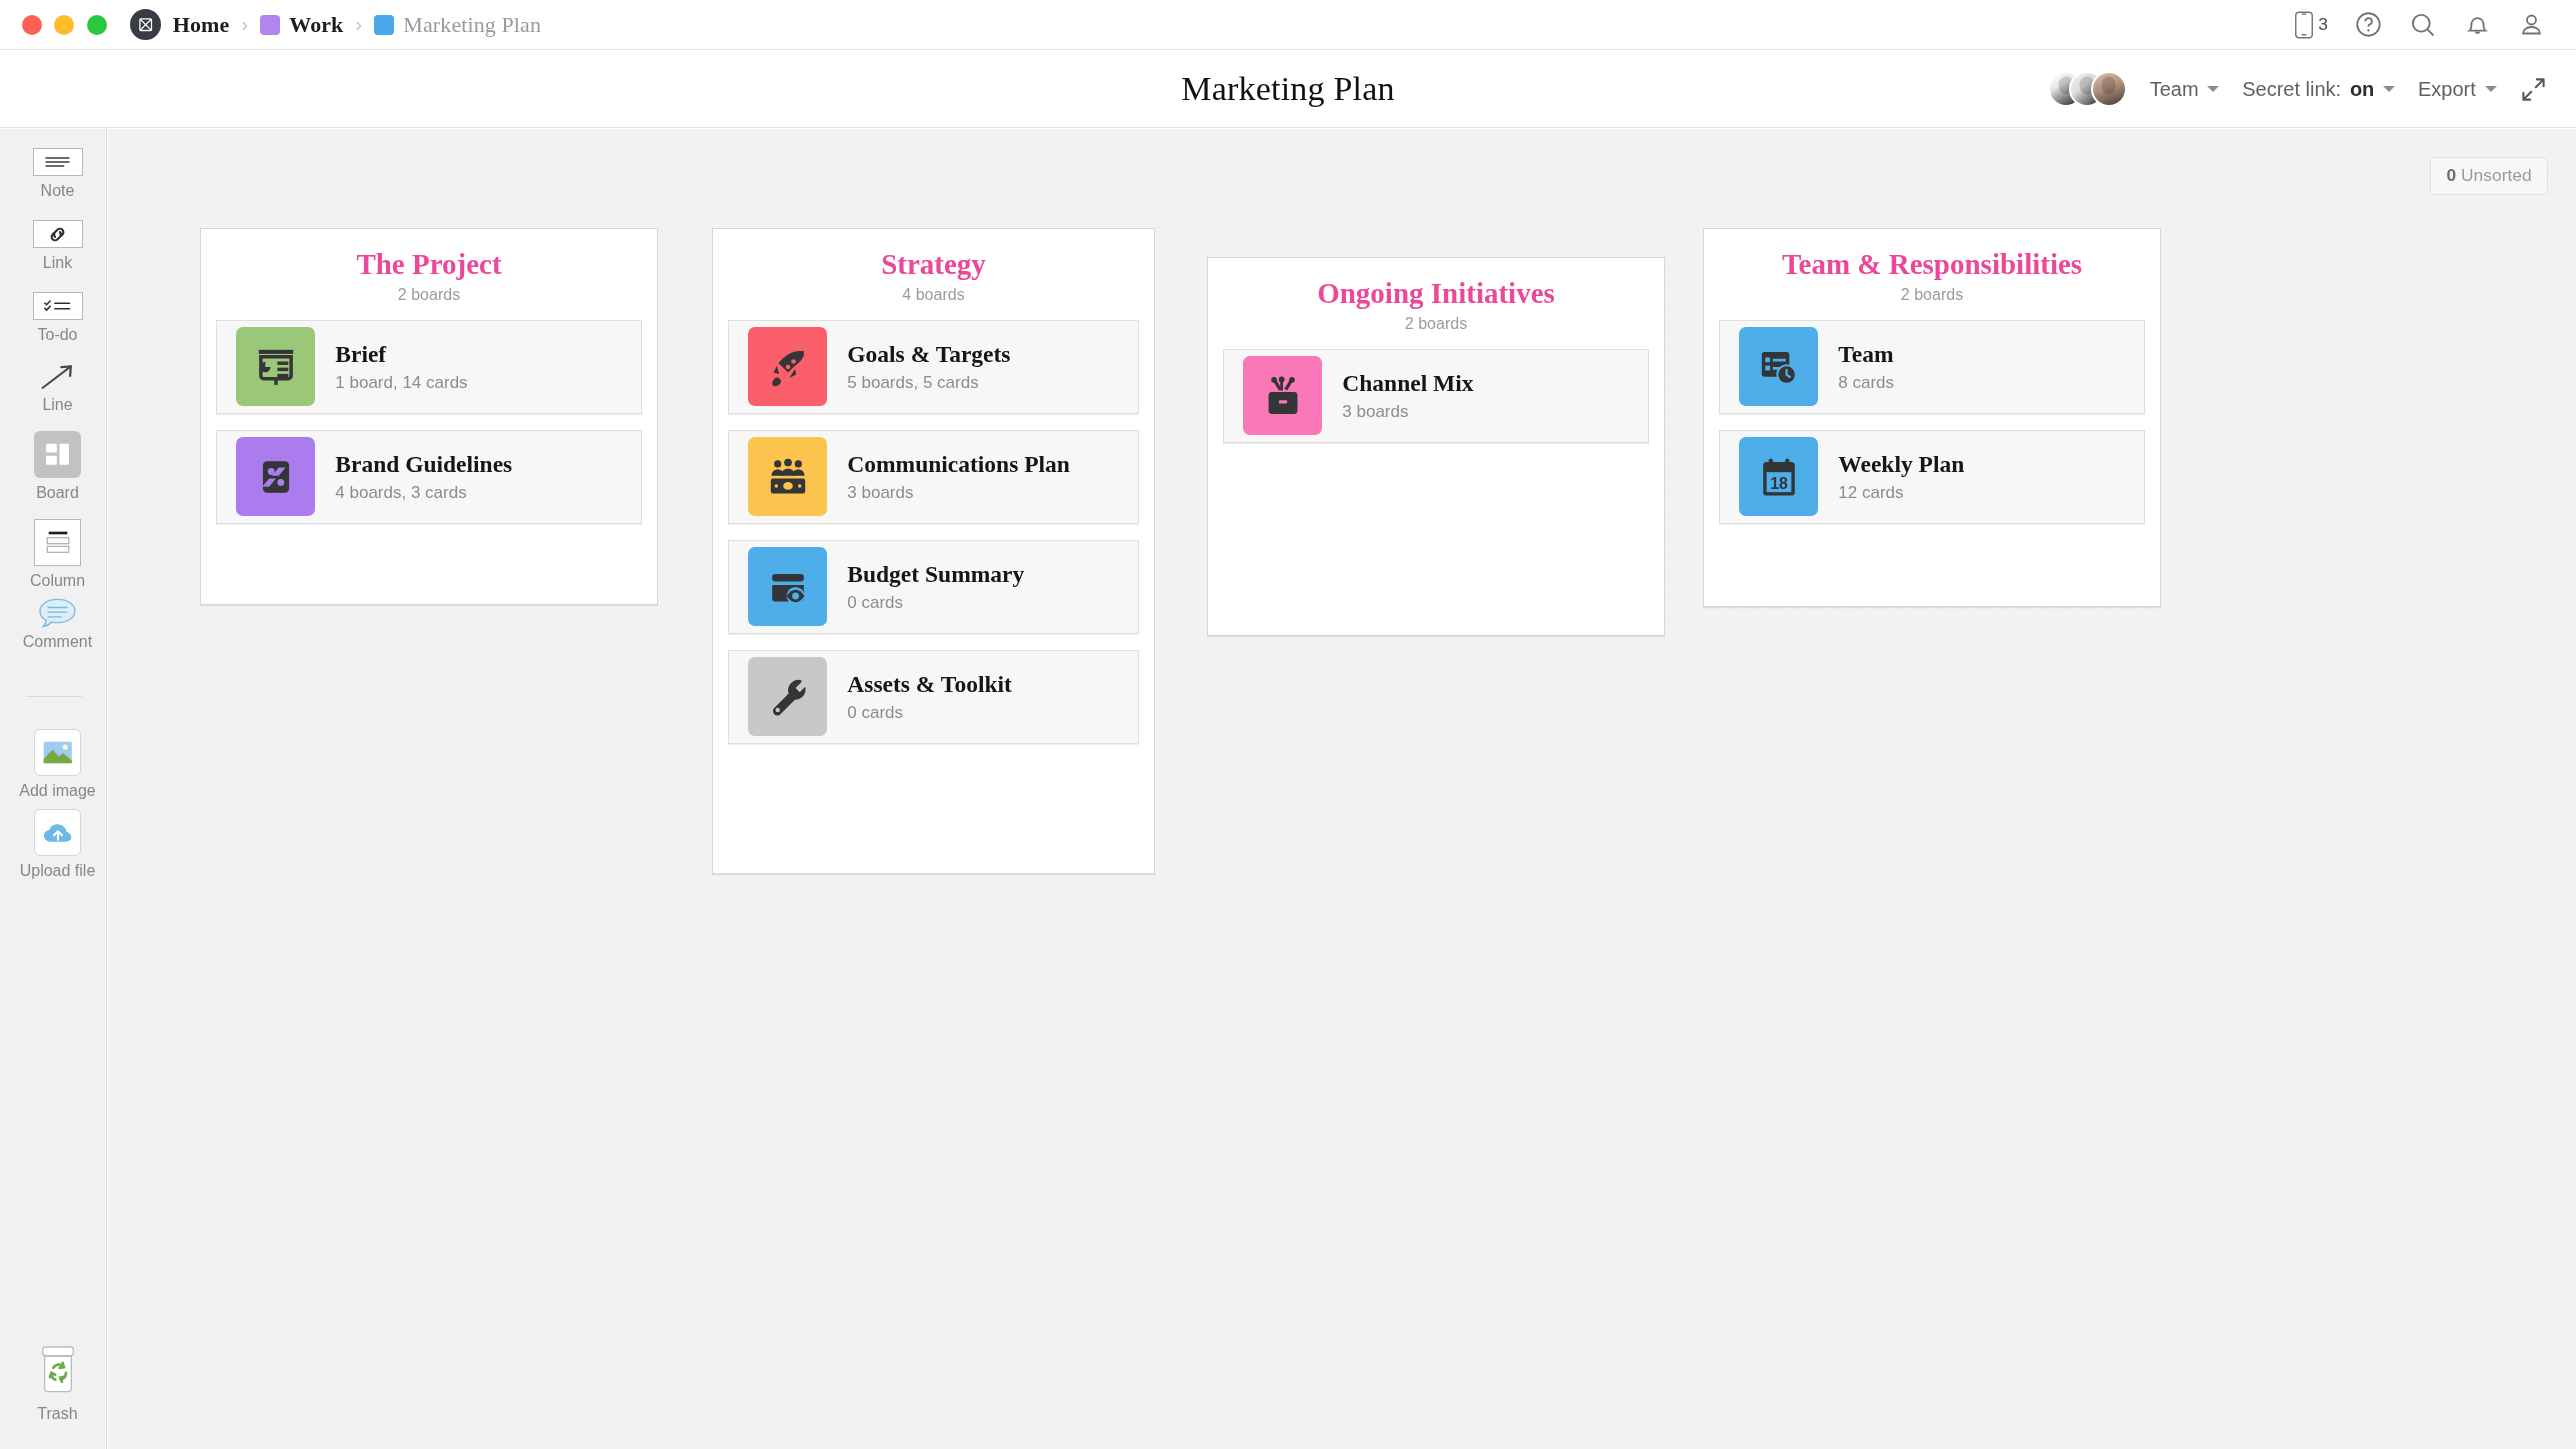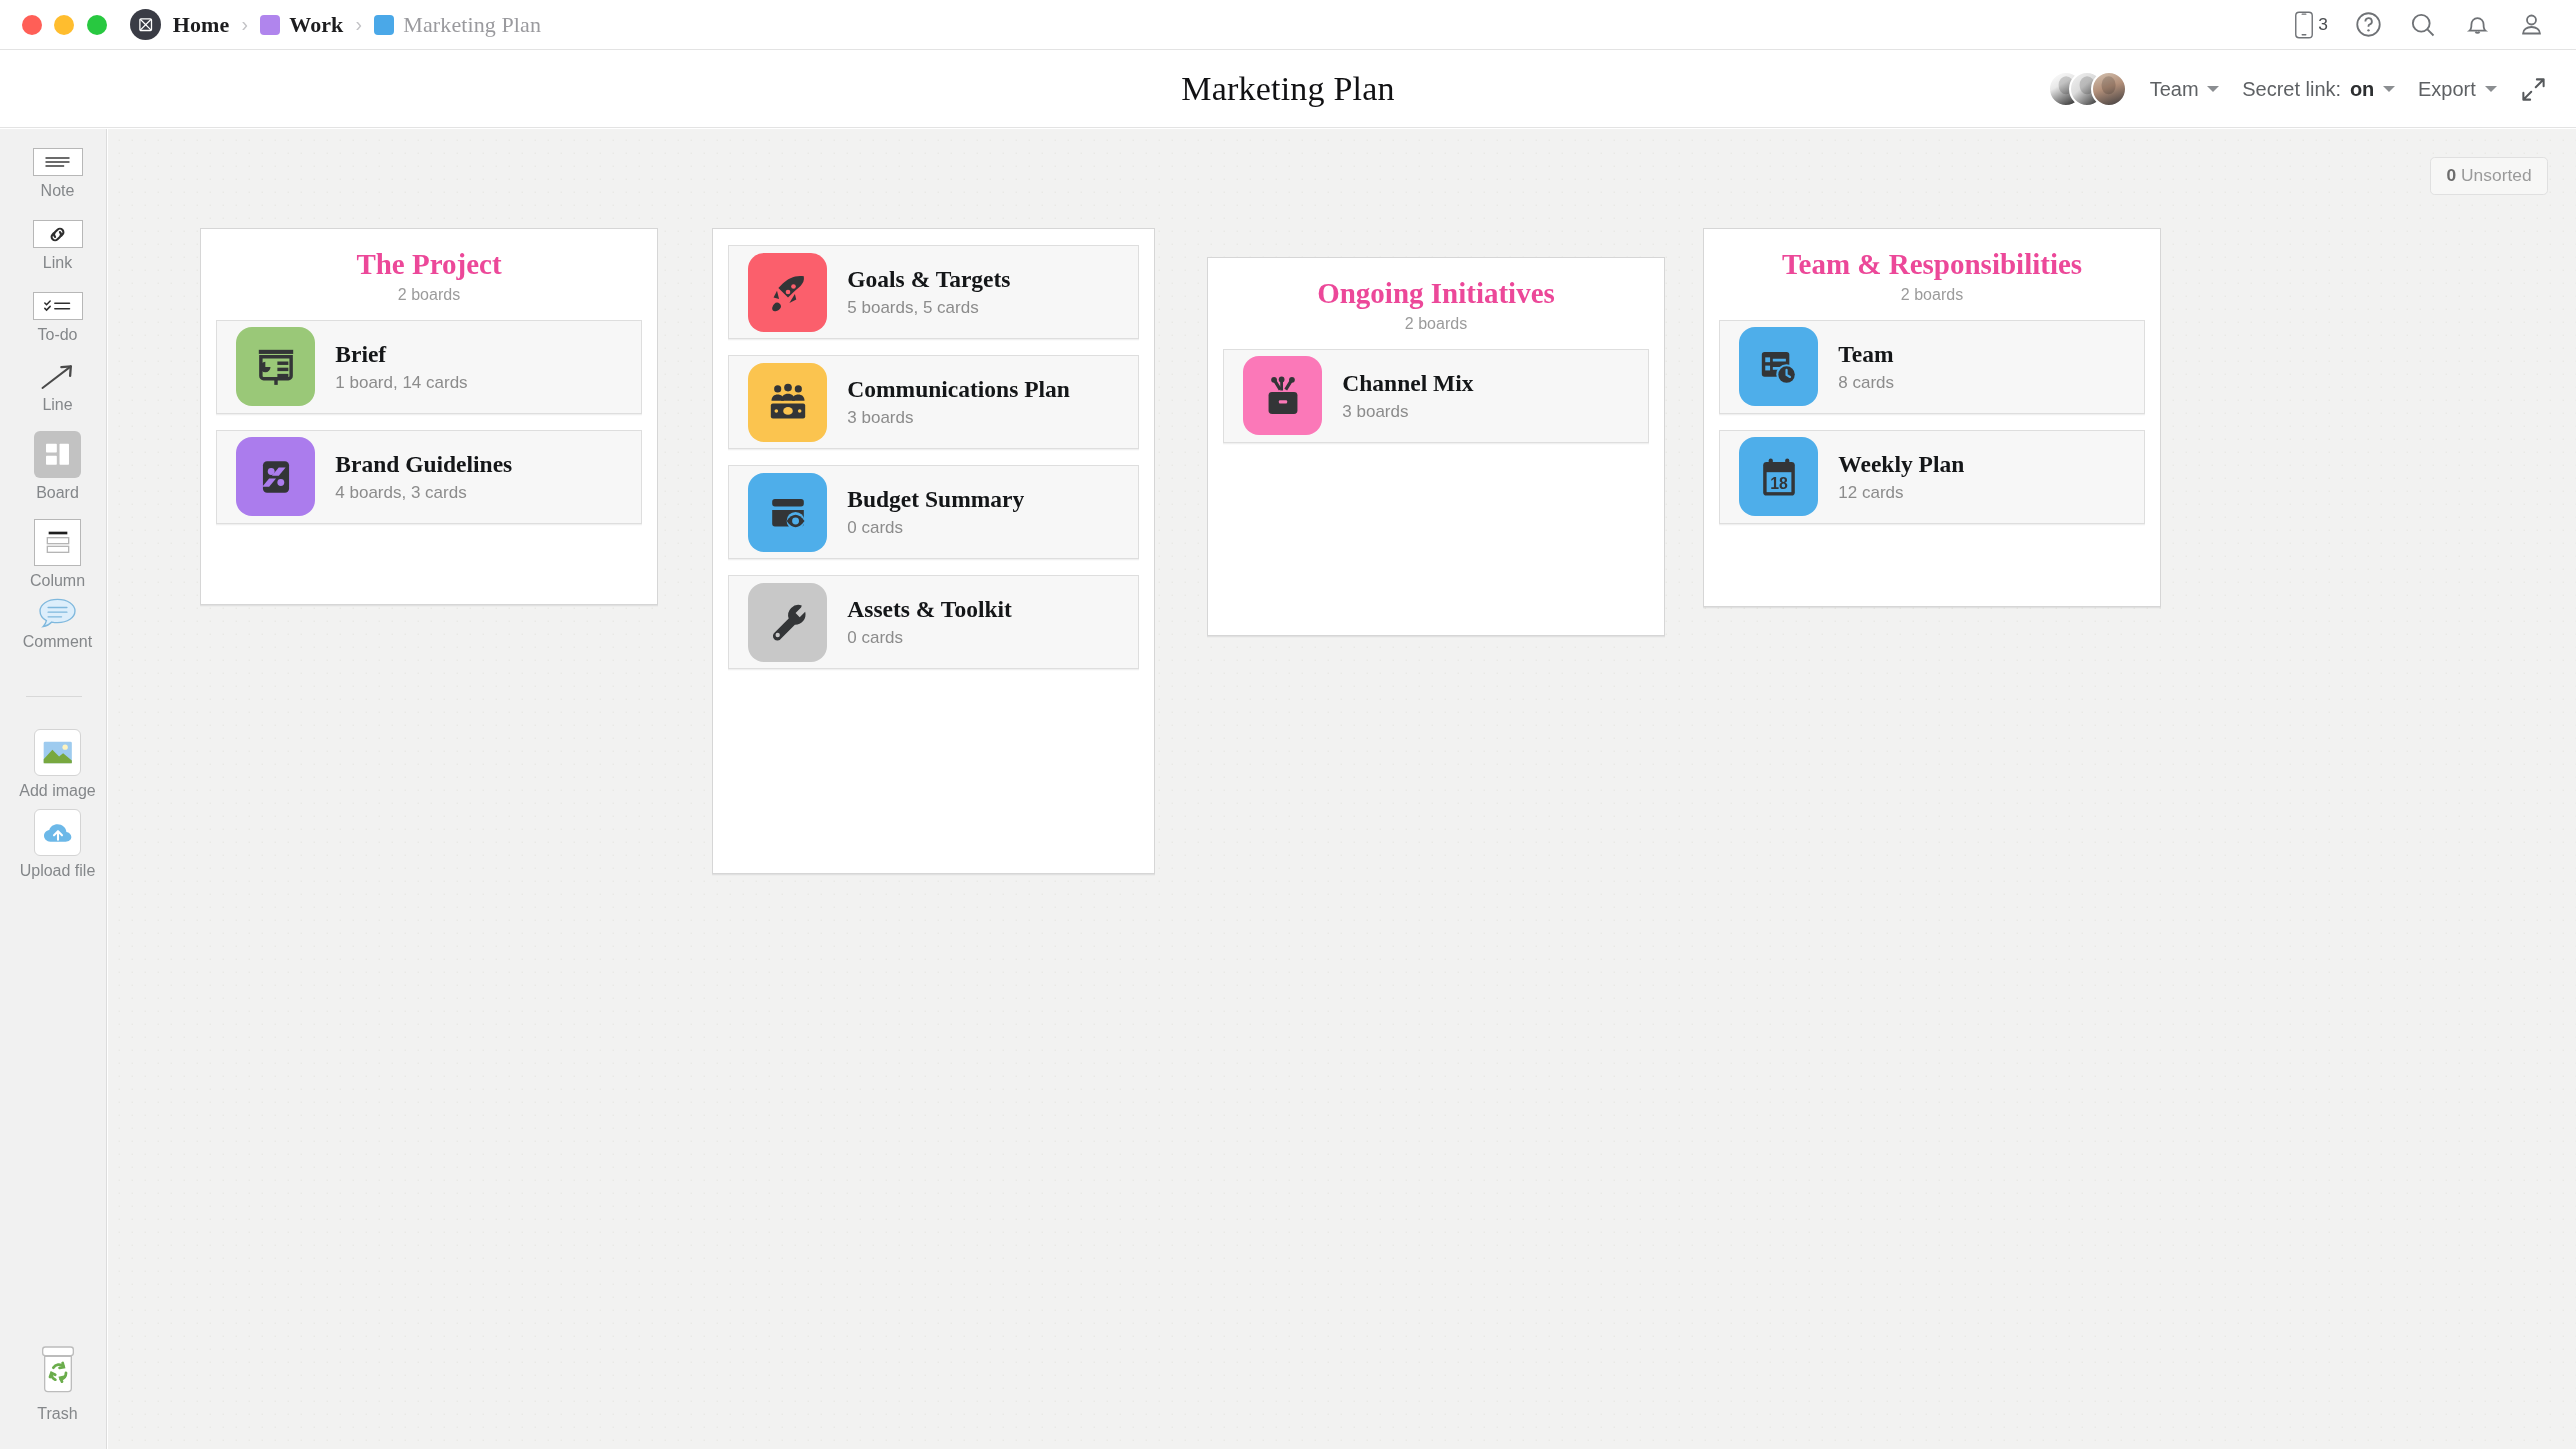--- a/index.html
+++ b/index.html
@@ -168,21 +168,21 @@
     display: flex; align-items: center;
     background: #f7f7f7;
     border: 0.7px solid #dedede;
     box-shadow: 0 1.3px 0 rgba(0,0,0,0.06);
     height: 94px;
     padding-left: 19.5px;
     margin-bottom: 16px;
   }
   .bcard:last-child { margin-bottom: 0; }
   .bcard-icon {
-    width: 79px; height: 79px; border-radius: 16px;
+    width: 79px; height: 79px; border-radius: 7px;
     display: flex; align-items: center; justify-content: center;
     flex: 0 0 auto;
   }
   .bcard-icon svg { width: 44px; height: 44px; }
   .bcard-text { margin-left: 20px; }
   .bcard-name {
     font-family: "Liberation Serif", serif;
     font-size: 23.5px; font-weight: 700; color: #141618;
     line-height: 1.15;
   }
@@ -458,20 +458,24 @@
         <div class="bcard-text">
           <div class="bcard-name">Brand Guidelines</div>
           <div class="bcard-meta">4 boards, 3 cards</div>
         </div>
       </div>
 
     </div>
   </div>
 
   <div class="col" style="left:604px; top:99px; width:443px; height:646px;">
+    <div class="col-head">
+      <div class="col-title">Strategy</div>
+      <div class="col-sub">4 boards</div>
+    </div>
     <div class="col-body">
 
       <div class="bcard">
         <div class="bcard-icon" style="background:#fb5f6c">
           <svg viewBox="0 0 64 64" fill="#333537">
             <path d="M55 9c-12-2-23 3-31 11l-6 6 14 14 6-6C46 26 57 21 55 9z"></path>
             <circle cx="40" cy="24" r="3.4" fill="#fb5f6c"></circle>
             <circle cx="32" cy="32" r="3.4" fill="#fb5f6c"></circle>
             <path d="M16 30l-5 10 8 2z"></path>
             <path d="M34 48l10-5-2-8z"></path>

